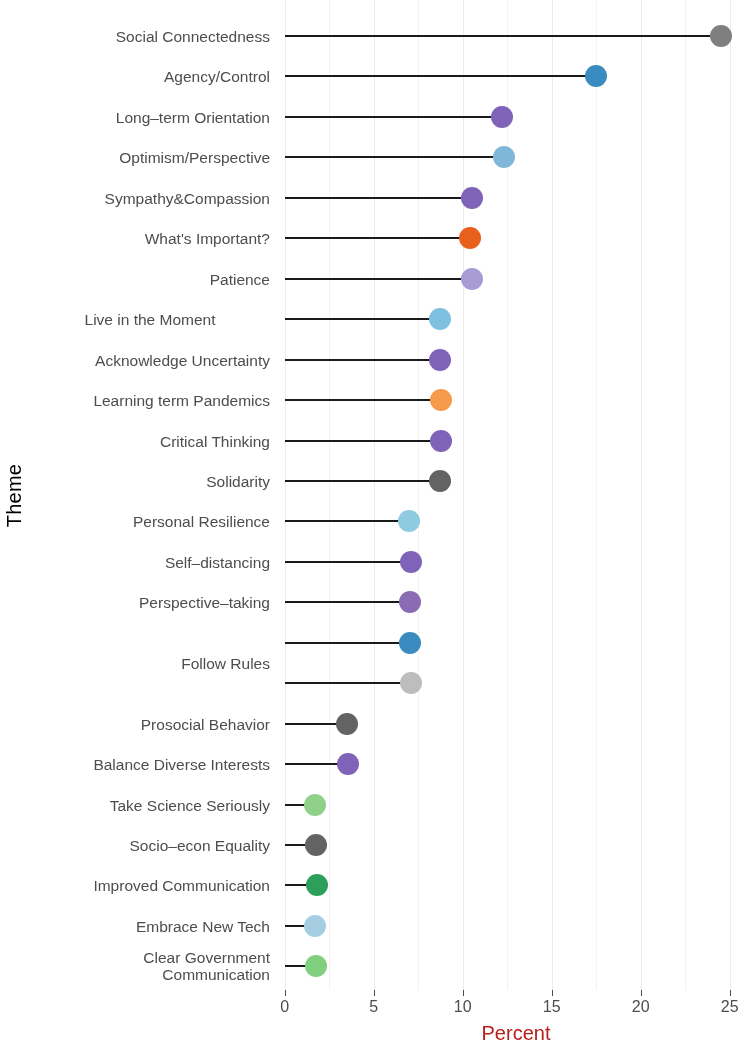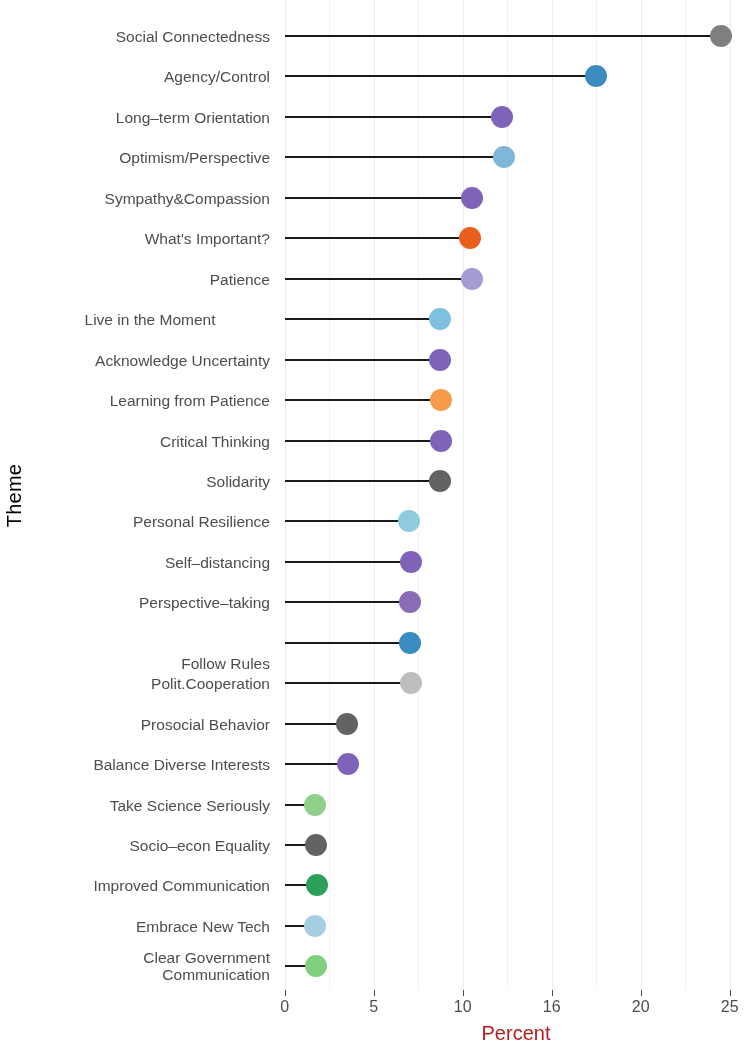--- a/index.html
+++ b/index.html
@@ -146,28 +146,27 @@
   <div id="y-tick-labels">
       <div class="ytick" style="top: 36px;">Social Connectedness</div>
       <div class="ytick" style="top: 76.45px;">Agency/Control</div>
       <div class="ytick" style="top: 116.9px;">Long–term Orientation</div>
       <div class="ytick" style="top: 157.35px;">Optimism/Perspective</div>
       <div class="ytick" style="top: 238.25px;">What's Important?</div>
       <div class="ytick" style="top: 197.8px;">Sympathy&amp;Compassion</div>
       <div class="ytick" style="top: 278.7px;">Patience</div>
       <div class="ytick" style="top: 319.15px; text-align: center;">Live in the Moment</div>
       <div class="ytick" style="top: 359.6px;">Acknowledge Uncertainty</div>
-      <div class="ytick" style="top: 400.05px;">Learning from Patience</div>
+      <div class="ytick" style="top: 400.05px;">Learning term Pandemics</div>
       <div class="ytick" style="top: 440.5px;">Critical Thinking</div>
       <div class="ytick" style="top: 480.95px;">Solidarity</div>
       <div class="ytick" style="top: 521.4px;">Personal Resilience</div>
       <div class="ytick" style="top: 561.85px;">Self–distancing</div>
       <div class="ytick" style="top: 602.3px;">Perspective–taking</div>
       <div class="ytick" style="top: 626px; margin-top: 37px;">Follow Rules</div>
-      <div class="ytick" style="top: 683.2px;">Polit.Cooperation</div>
       <div class="ytick" style="top: 723.65px;">Prosocial Behavior</div>
       <div class="ytick" style="top: 764.1px;">Balance Diverse Interests</div>
       <div class="ytick" style="top: 804.55px;">Take Science Seriously</div>
       <div class="ytick" style="top: 845px;">Socio–econ Equality</div>
       <div class="ytick" style="top: 885.45px;">Improved Communication</div>
       <div class="ytick" style="top: 925.9px;">Embrace New Tech</div>
       <div class="ytick" style="top: 966.35px;">Clear Government
 Communication</div>
     </div>
 
@@ -235,20 +234,20 @@
 
   <div id="x-axis">
     <div id="x-axis-title">Percent</div>
   <div class="xtickmark" style="left: 6.7px;"></div>
       <div class="xticklabel" style="left: 6.7px;">0</div>
       <div class="xtickmark" style="left: 95.7px;"></div>
       <div class="xticklabel" style="left: 95.7px;">5</div>
       <div class="xtickmark" style="left: 184.7px;"></div>
       <div class="xticklabel" style="left: 184.7px;">10</div>
       <div class="xtickmark" style="left: 273.7px;"></div>
-      <div class="xticklabel" style="left: 273.7px;">16</div>
+      <div class="xticklabel" style="left: 273.7px;">15</div>
       <div class="xtickmark" style="left: 362.7px;"></div>
       <div class="xticklabel" style="left: 362.7px;">20</div>
       <div class="xtickmark" style="left: 451.7px;"></div>
       <div class="xticklabel" style="left: 451.7px;">25</div>
     </div>
 
 </div>
 
 </body></html>

